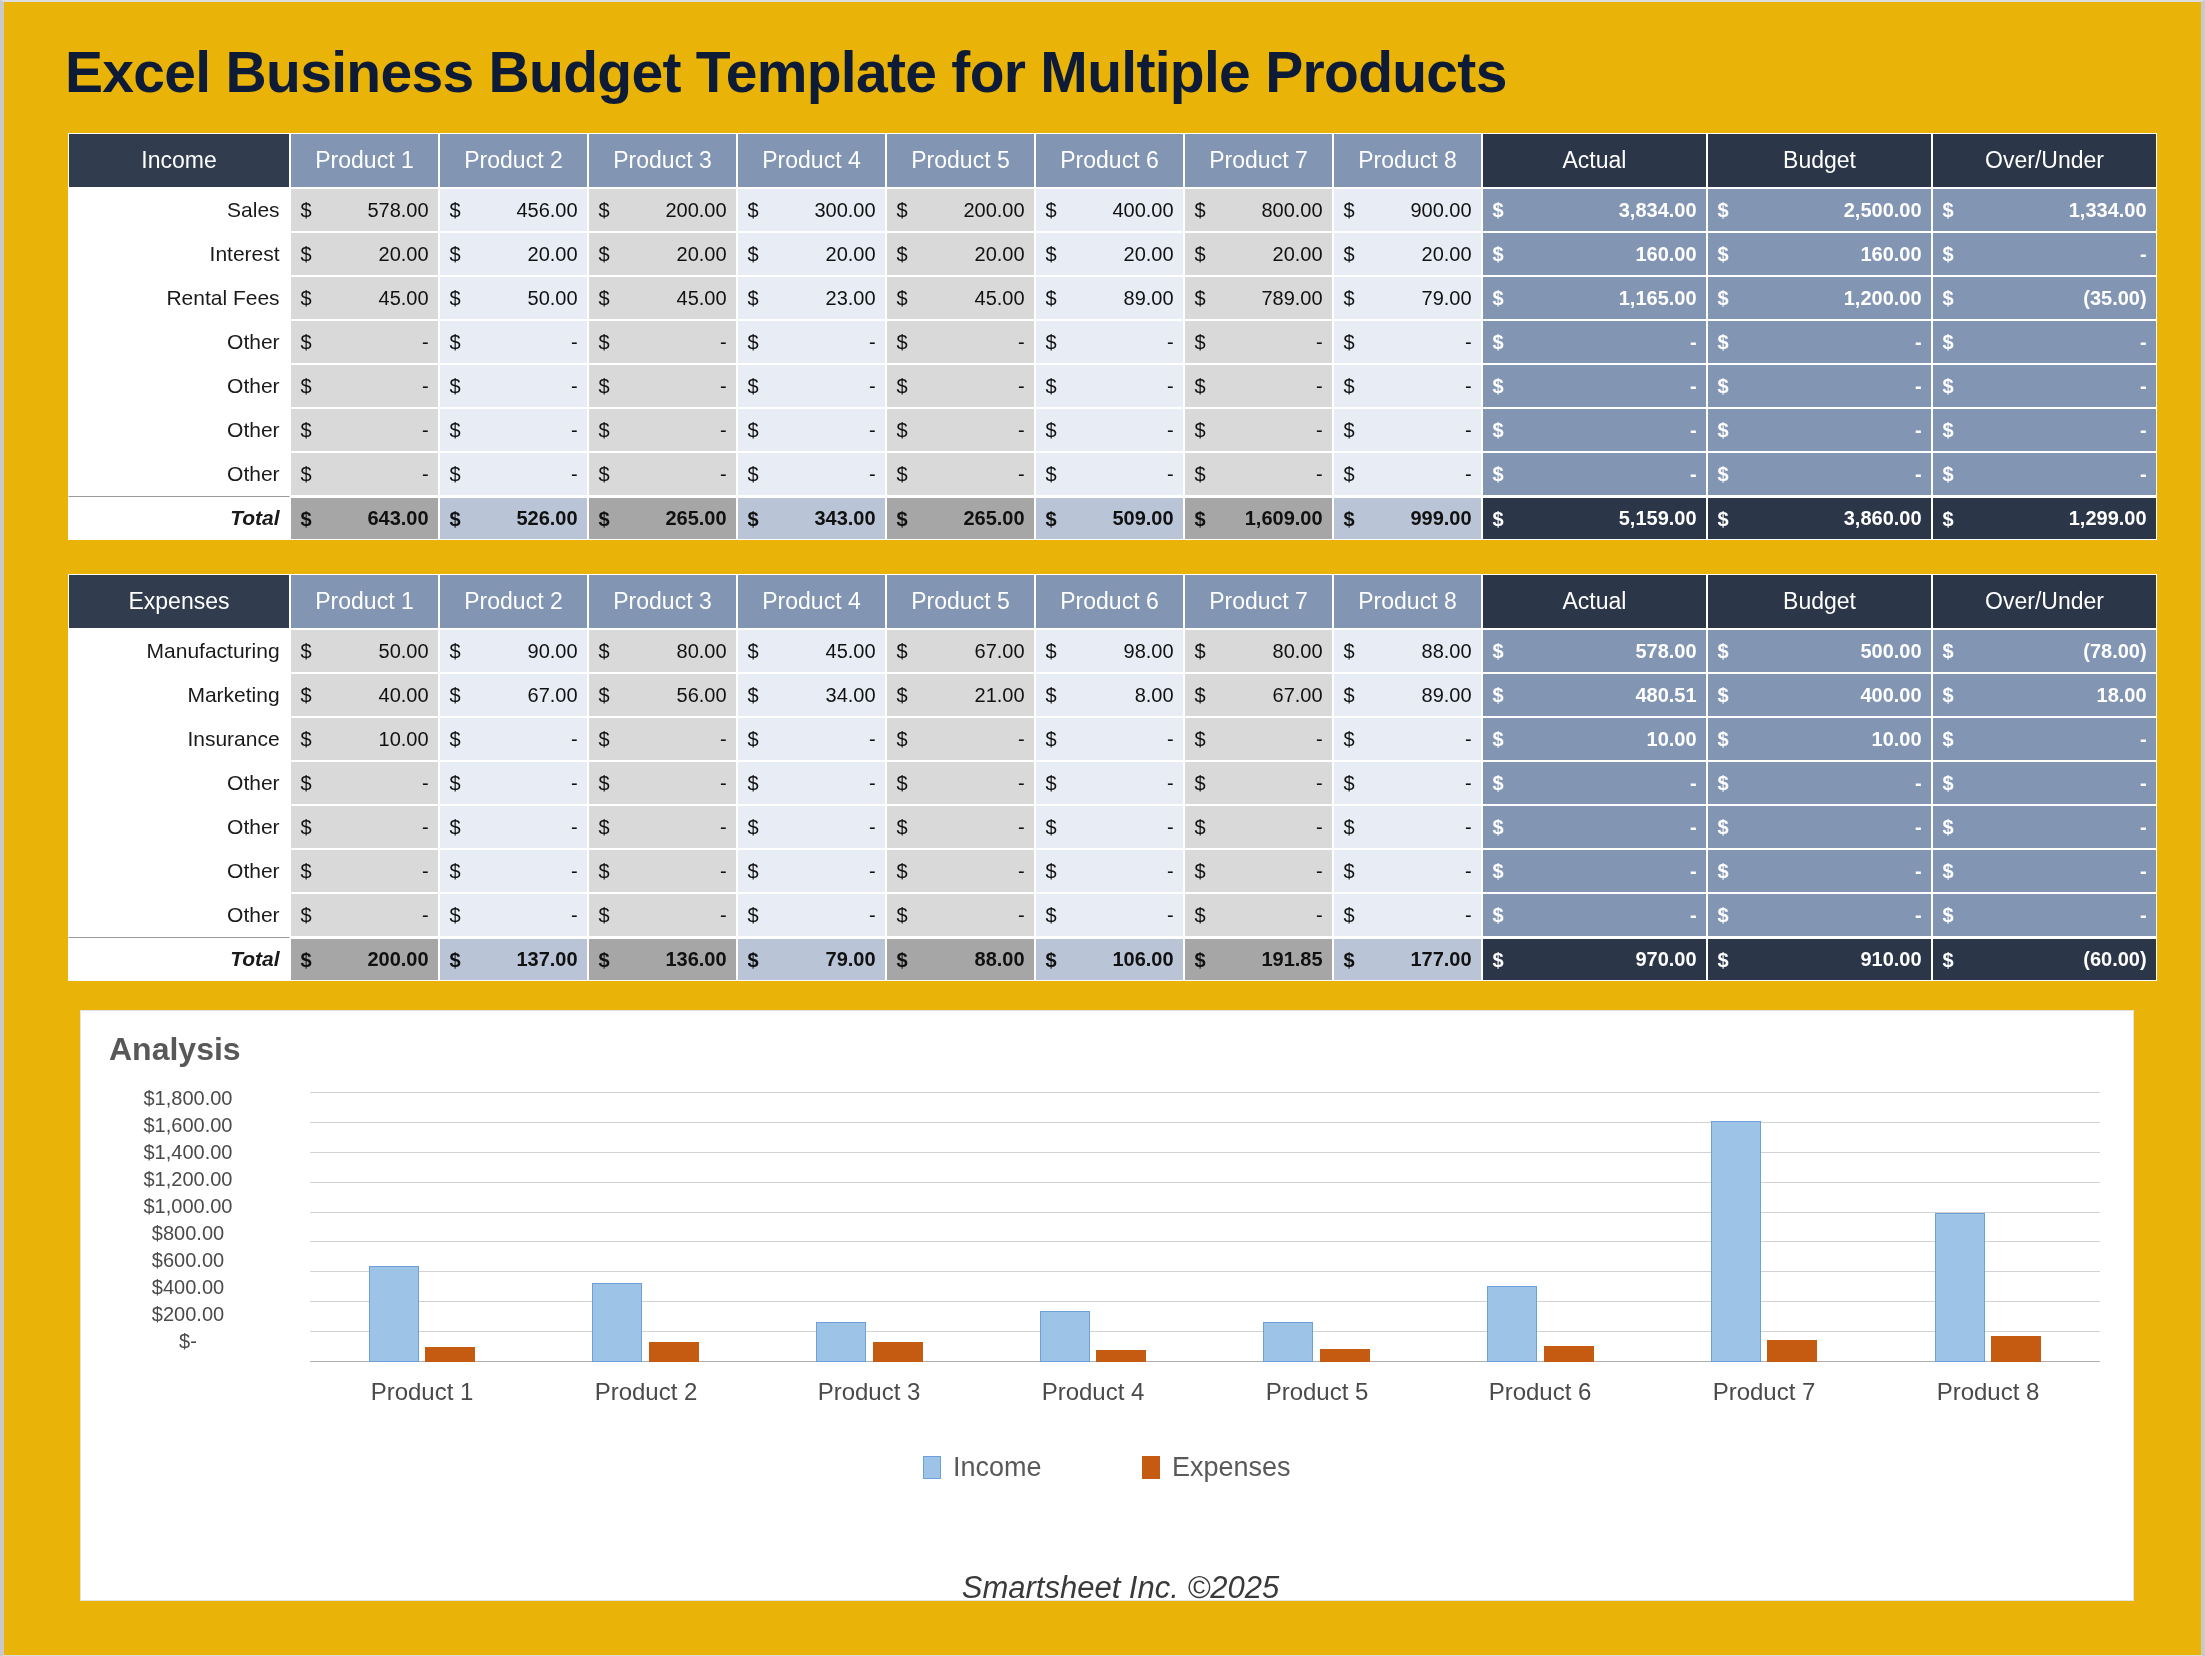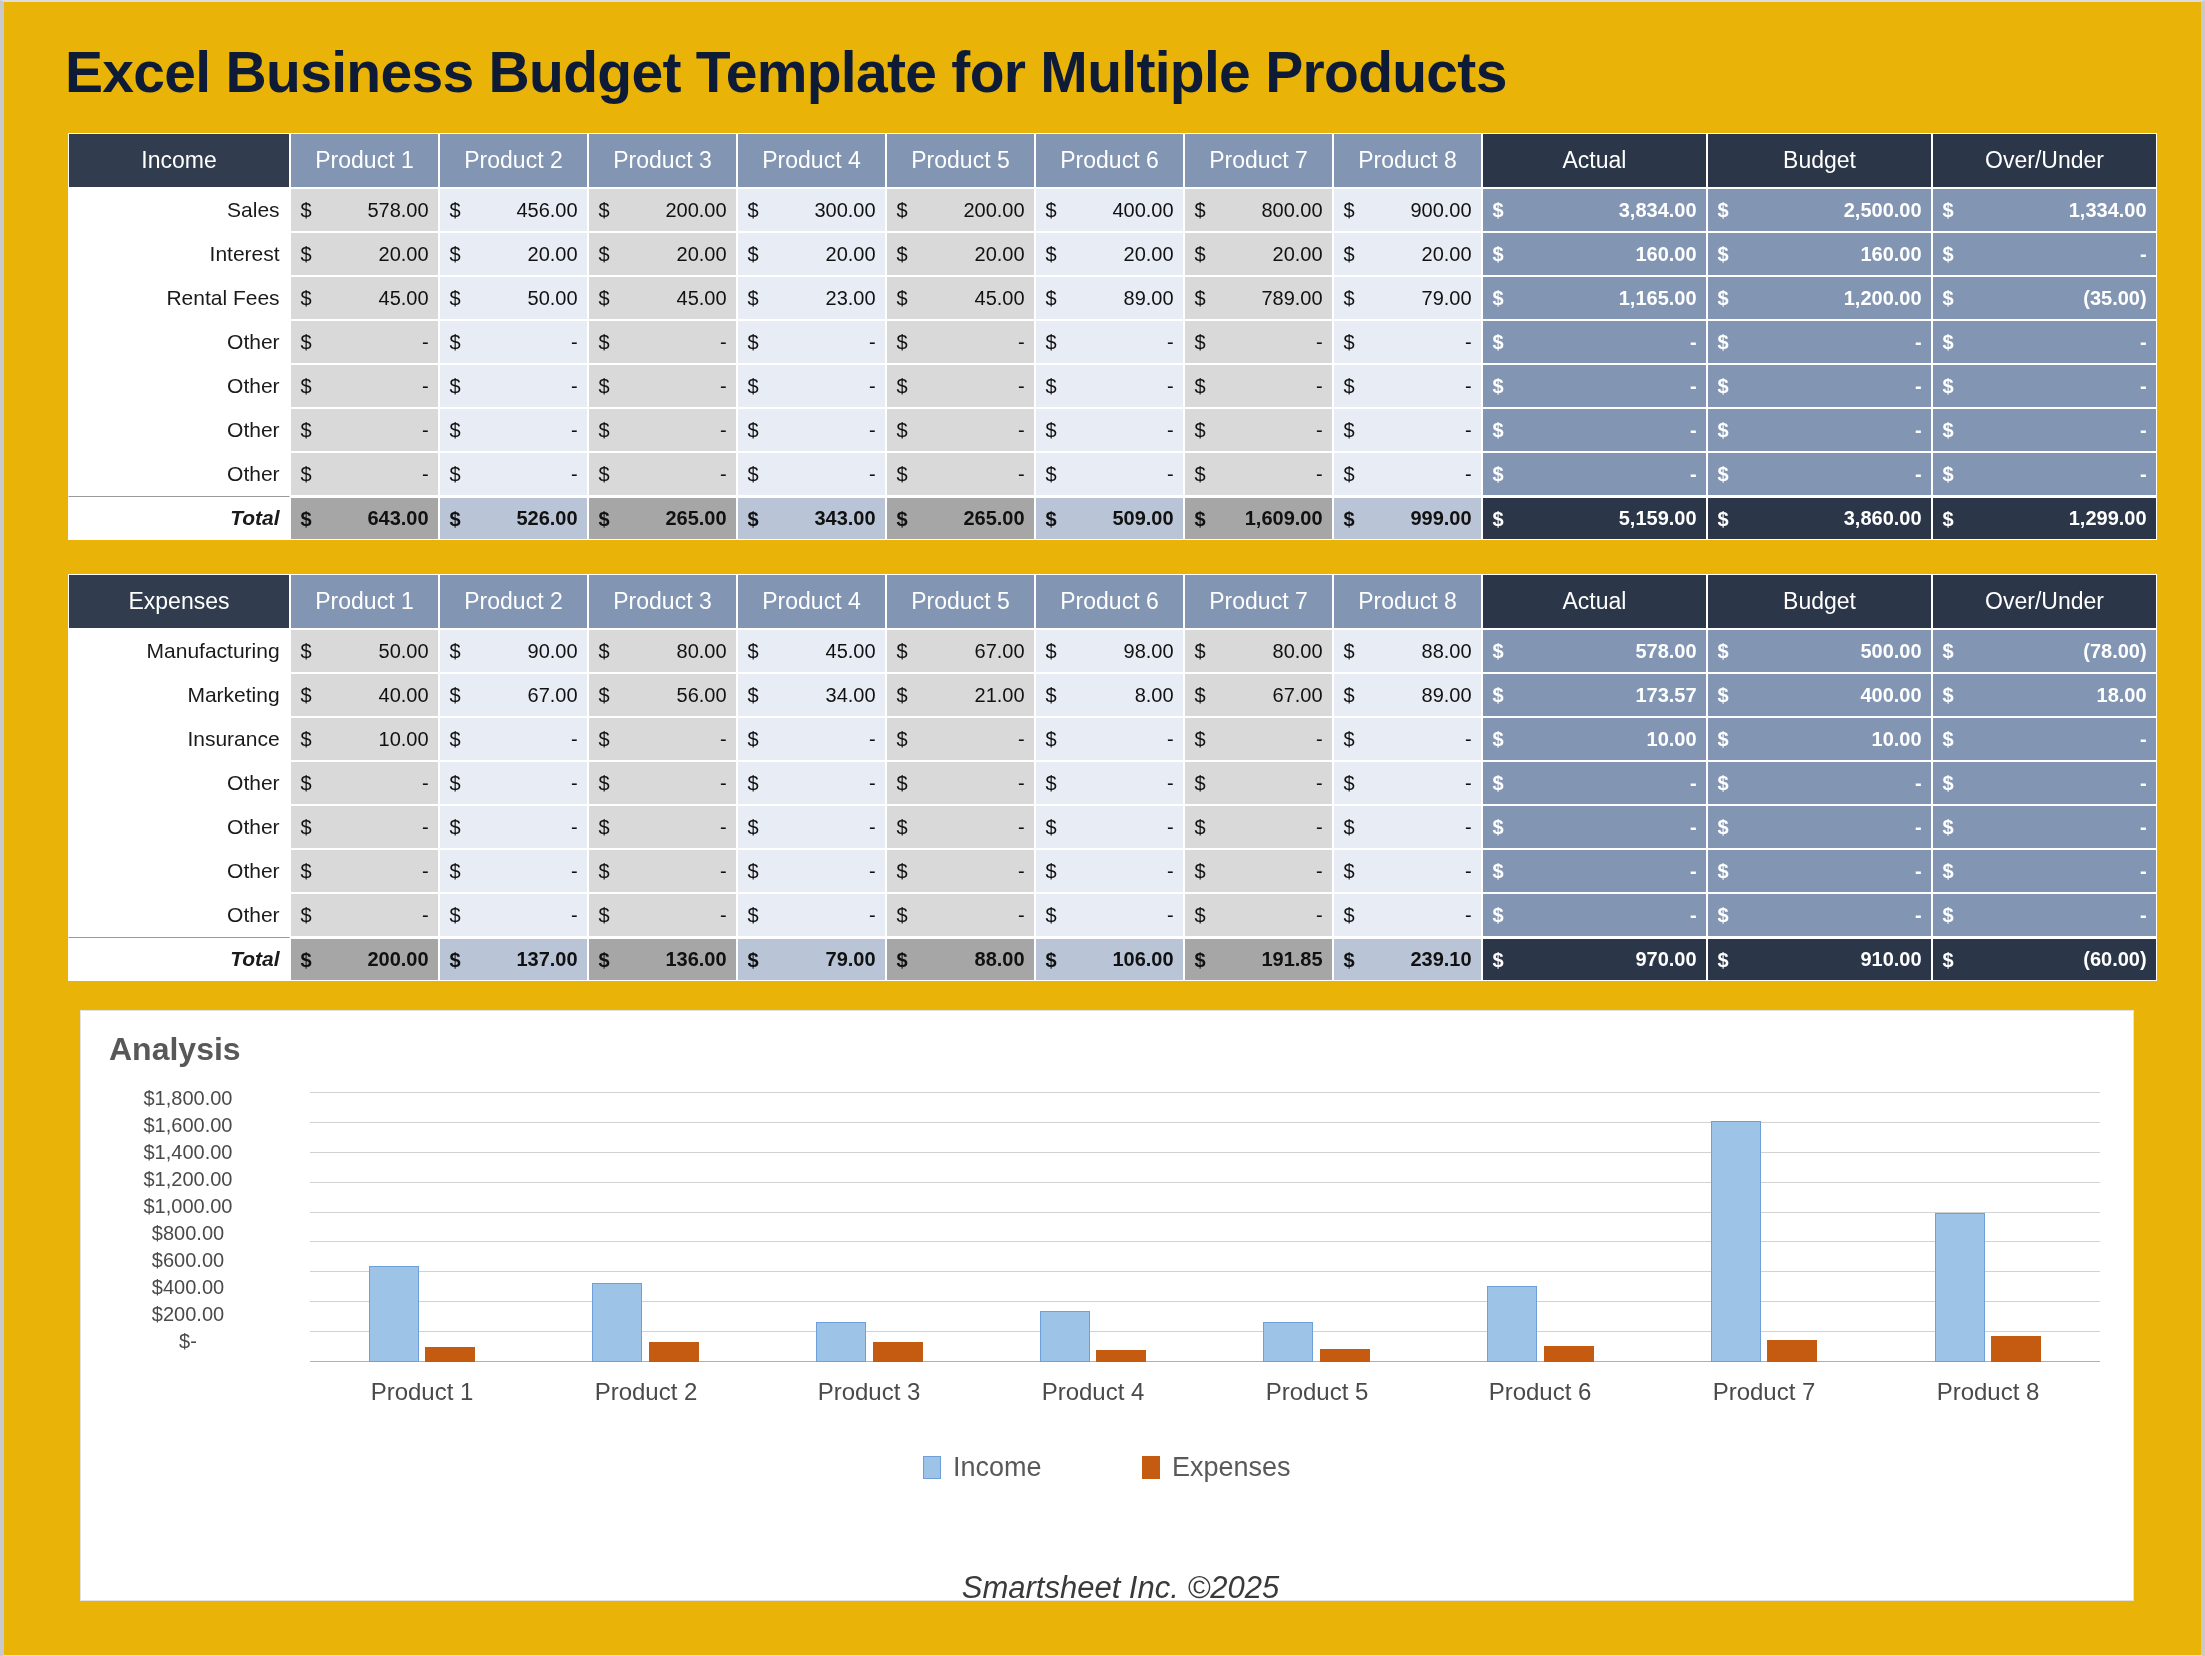--- a/index.html
+++ b/index.html
@@ -400,21 +400,21 @@
           <tr>
             <td class="lbl">Marketing</td>
             <td class="money odd"><span class="cur">$</span><span>40.00</span></td>
             <td class="money even"><span class="cur">$</span><span>67.00</span></td>
             <td class="money odd"><span class="cur">$</span><span>56.00</span></td>
             <td class="money even"><span class="cur">$</span><span>34.00</span></td>
             <td class="money odd"><span class="cur">$</span><span>21.00</span></td>
             <td class="money even"><span class="cur">$</span><span>8.00</span></td>
             <td class="money odd"><span class="cur">$</span><span>67.00</span></td>
             <td class="money even"><span class="cur">$</span><span>89.00</span></td>
-            <td class="money sum"><span class="cur">$</span><span>173.57</span></td>
+            <td class="money sum"><span class="cur">$</span><span>480.51</span></td>
             <td class="money sum"><span class="cur">$</span><span>400.00</span></td>
             <td class="money sum"><span class="cur">$</span><span>18.00</span></td>
           </tr>
           <tr>
             <td class="lbl">Insurance</td>
             <td class="money odd"><span class="cur">$</span><span>10.00</span></td>
             <td class="money even"><span class="cur">$</span><span>-</span></td>
             <td class="money odd"><span class="cur">$</span><span>-</span></td>
             <td class="money even"><span class="cur">$</span><span>-</span></td>
             <td class="money odd"><span class="cur">$</span><span>-</span></td>
@@ -483,21 +483,21 @@
           </tr>
           <tr class="total-row">
             <td class="lbl total">Total</td>
             <td class="money odd"><span class="cur">$</span><span>200.00</span></td>
             <td class="money even"><span class="cur">$</span><span>137.00</span></td>
             <td class="money odd"><span class="cur">$</span><span>136.00</span></td>
             <td class="money even"><span class="cur">$</span><span>79.00</span></td>
             <td class="money odd"><span class="cur">$</span><span>88.00</span></td>
             <td class="money even"><span class="cur">$</span><span>106.00</span></td>
             <td class="money odd"><span class="cur">$</span><span>191.85</span></td>
-            <td class="money even"><span class="cur">$</span><span>239.10</span></td>
+            <td class="money even"><span class="cur">$</span><span>177.00</span></td>
             <td class="money sum"><span class="cur">$</span><span>970.00</span></td>
             <td class="money sum"><span class="cur">$</span><span>910.00</span></td>
             <td class="money sum"><span class="cur">$</span><span>(60.00)</span></td>
           </tr>
         </tbody>
       </table>
   </div>
 
   <div class="chart-panel">
     <div class="chart-title">Analysis</div>

